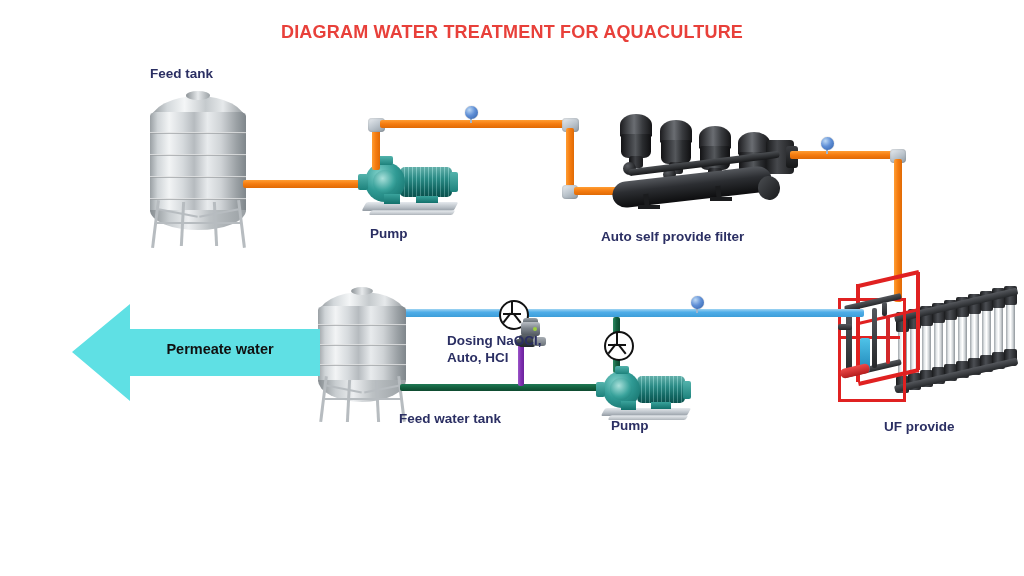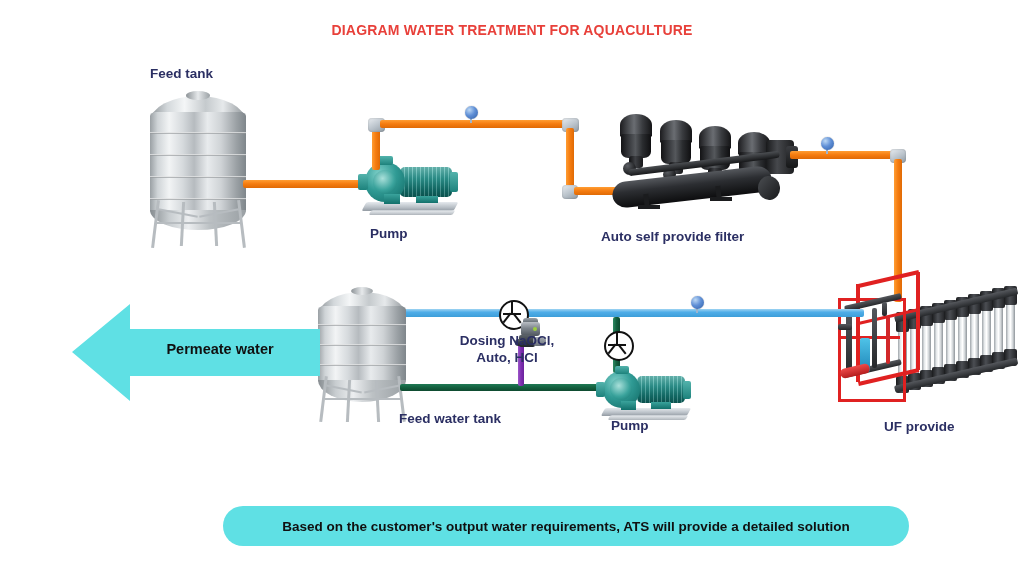--- a/index.html
+++ b/index.html
@@ -3,38 +3,38 @@
 <meta charset="utf-8">
 <style>
   html,body{margin:0;padding:0;}
   body{width:1024px;height:576px;background:#ffffff;position:relative;overflow:hidden;
        font-family:"Liberation Sans","DejaVu Sans",sans-serif;}
   .stage{position:absolute;inset:0;}
   .abs{position:absolute;}
 
   
   #title{top:22px;left:0;width:1024px;text-align:center;color:#e8403a;
-         font-size:14px;font-weight:bold;letter-spacing:.2px;}
+         font-size:18px;font-weight:bold;letter-spacing:.2px;}
 
   
   #watermark{left:330px;top:215px;width:420px;height:105px;pointer-events:none;}
   #wm-ats{position:absolute;left:180px;top:14px;font-size:31px;font-weight:bold;
           letter-spacing:7px;color:#dceaf7;}
   #wm-tech{position:absolute;left:178px;top:56px;font-size:26px;letter-spacing:8px;color:#fbdfe0;}
   #wm-logo{position:absolute;left:0px;top:0px;width:130px;height:105px;}
 
   
   .lab{color:#2b2f63;font-weight:bold;font-size:13.5px;white-space:nowrap;}
   #lab-feed{left:150px;top:66px;}
   #lab-pump1{left:370px;top:226px;}
   #lab-filter{left:601px;top:229px;}
   #lab-uf{left:884px;top:419px;}
   #lab-clean{left:399px;top:411px;}
   #lab-pump2{left:611px;top:418px;}
-  #lab-dose{left:447px;top:332px;width:120px;text-align:center;line-height:17px;}
+  #lab-dose{left:447px;top:332px;width:120px;line-height:17px;}
 
   
   .pipe{border-radius:2px;}
   .orange{background:linear-gradient(180deg,#ff9d33 0%,#f57c10 48%,#e06a05 100%);}
   .orange-v{background:linear-gradient(90deg,#ff9d33 0%,#f57c10 48%,#e06a05 100%);}
   .blue{background:linear-gradient(180deg,#9fd4f2 0%,#4fade8 40%,#3d9ed9 100%);}
   .green{background:linear-gradient(180deg,#1f7a55 0%,#14603f 50%,#0e4a30 100%);}
   .green-v{background:linear-gradient(90deg,#2d8a63 0%,#14603f 50%,#0e4a30 100%);}
   .purple{background:linear-gradient(90deg,#9d57c9 0%,#7e2fb0 50%,#6b229c 100%);}
 
@@ -382,17 +382,14 @@
   <div class="abs lab" id="lab-pump1">Pump</div>
   <div class="abs lab" id="lab-filter">Auto self provide filter</div>
   <div class="abs lab" id="lab-uf">UF provide</div>
   <div class="abs lab" id="lab-clean">Feed water tank</div>
   <div class="abs lab" id="lab-pump2">Pump</div>
   <div class="abs lab" id="lab-dose">
     <div>Dosing NaOCl,</div>
     <div>Auto, HCl</div>
   </div>
 
-  <div class="abs" id="banner">
-    <span id="banner-text">Based on the customer's output water requirements, ATS will provide a detailed solution</span>
-  </div>
 
 </div>
 
 </body></html>

